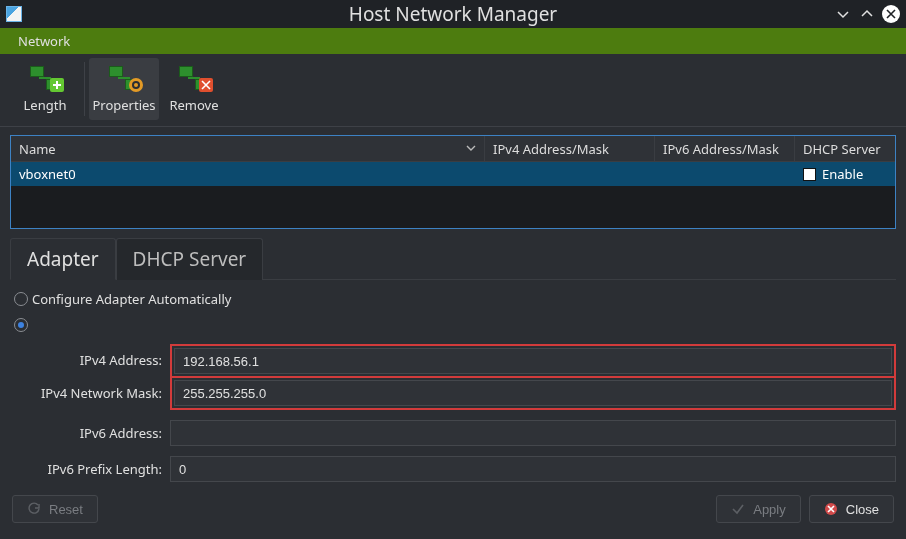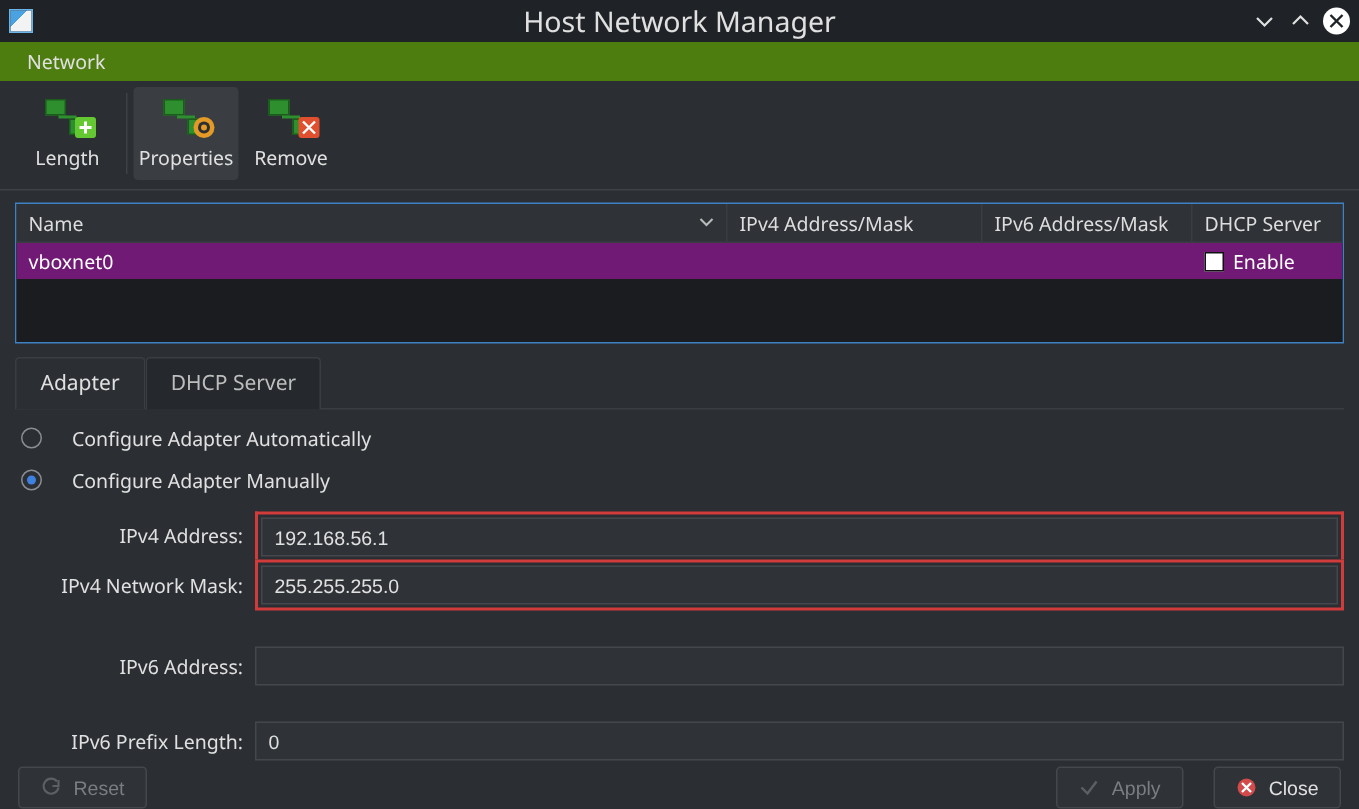--- a/index.html
+++ b/index.html
@@ -135,74 +135,74 @@
     .table-body {
       height: 66px;
       background: #1a1c1f;
       overflow: auto;
     }
     .tr {
       display: flex;
       height: 24px;
       align-items: center;
     }
-    .tr.selected { background: #701a75; color: #fff; }
+    .tr.selected { background: #0c4a6e; color: #fff; }
     .td { padding: 0 8px; display: flex; align-items: center;}
     .td.name { flex: 1 1 auto; }
     .td.ipv4 { width: 170px; }
     .td.ipv6 { width: 140px; }
     .td.dhcp { width: 100px; gap: 6px;}
     .chk { width: 13px; height: 13px; border: 1px solid #111; background: #fff; }
 
     .tabs-row {
       margin: 8px 10px 0 10px;
       display: flex;
       border-bottom: 1px solid #3a3d42;
     }
     .tab {
       padding: 7px 16px;
       border: 1px solid #3a3d42;
       border-bottom: none;
       margin-right: 0;
       background: #2f3237;
       border-radius: 3px 3px 0 0;
       cursor: pointer;
-      font-size: 14px;
+      font-size: 19px;
       position: relative;
       top: 1px;
     }
     .tab.inactive { background: #25282c; color: #bdbdbd; }
     .tab.active { background: #2b2e33; border-bottom: 1px solid #2b2e33;}
 
     .tab-content {
       margin: 10px 10px 0 10px;
     }
     .radio-row {
       display: flex;
       align-items: center;
-      gap: 20px;
+      gap: 4px;
       margin: 10px 0 6px 4px;
       cursor: pointer;
     }
     .radio {
       width: 14px; height: 14px; border-radius: 50%;
       border: 1px solid #8a8d92;
       display: inline-flex; align-items: center; justify-content: center;
     }
     .radio.checked::after {
       content: ""; width: 6px; height: 6px; border-radius: 50%; background: #3d82e0;
     }
 
     .form-grid {
       margin: 12px 0 0 0;
     }
     .form-row {
       display: flex;
       align-items: center;
-      margin-bottom: 24px;
+      margin-bottom: 10px;
     }
     .form-label {
       width: 160px;
       text-align: right;
       padding-right: 8px;
       color: #e0e0e0;
     }
     .form-input {
       flex: 1;
       height: 26px;
@@ -216,23 +216,23 @@
     .input-cell { flex:1; display:flex; }
     .input-cell .form-input { flex:1;}
     .h-wrap { border: 2px solid #d23b3b; padding: 2px; flex:1; display:flex; }
     .h-wrap .form-input { border-color:#44474c; }
 
     .bottom-bar {
       position: absolute;
       left: 0; right: 0; bottom: 0;
       height: 44px;
       display: flex;
-      align-items: flex-end;
+      align-items: flex-start;
       padding: 0 12px;
-      gap: 20px;
+      gap: 8px;
     }
     .btn {
       height: 28px;
       padding: 0 14px;
       background: #2f3237;
       border: 1px solid #44474c;
       border-radius: 3px;
       color: #e0e0e0;
       display: inline-flex;
       align-items: center;
@@ -357,21 +357,20 @@
   </div>
 </div>
 
 <div class="tab-content">
   <div class="radio-row">
     <span class="radio"></span>
     <span>Configure Adapter Automatically</span>
   </div>
   <div class="radio-row">
     <span class="radio checked"></span>
-    <span>Configure Adapter Manually</span>
   </div>
 
   <div class="form-grid">
     <div class="form-row" style="margin-bottom:0;">
       <div class="form-label">IPv4 Address:</div>
       <div class="input-cell">
         <div class="h-wrap" style="border-bottom:none;">
           <input class="form-input" value="192.168.56.1" style="">
         </div>
       </div>

